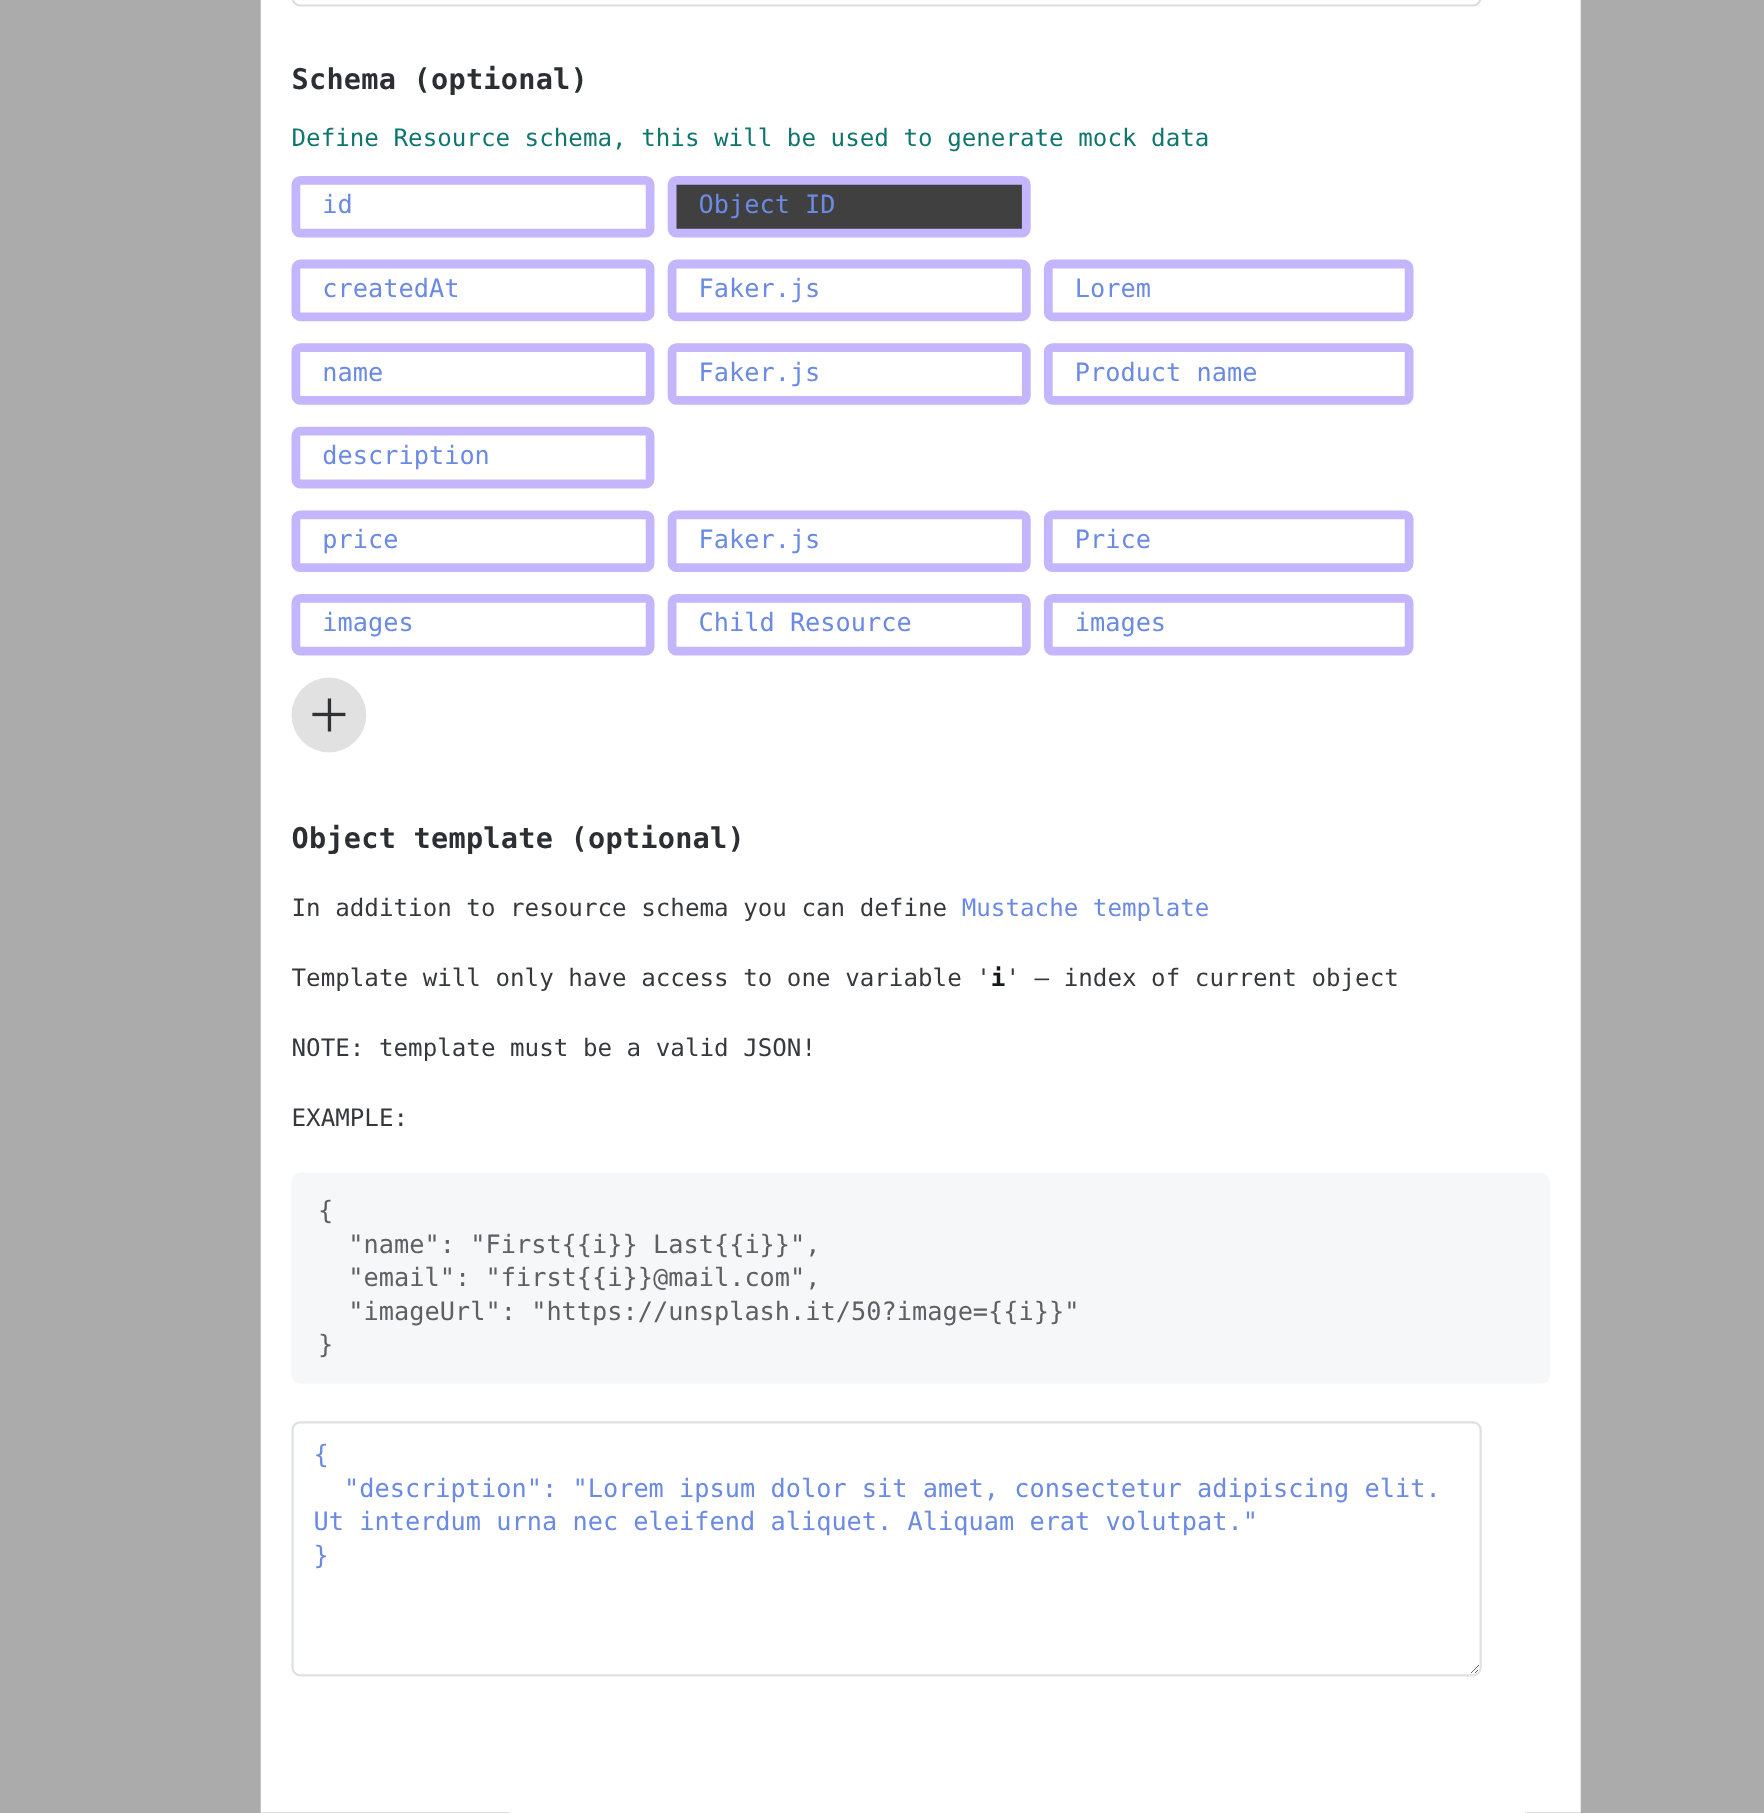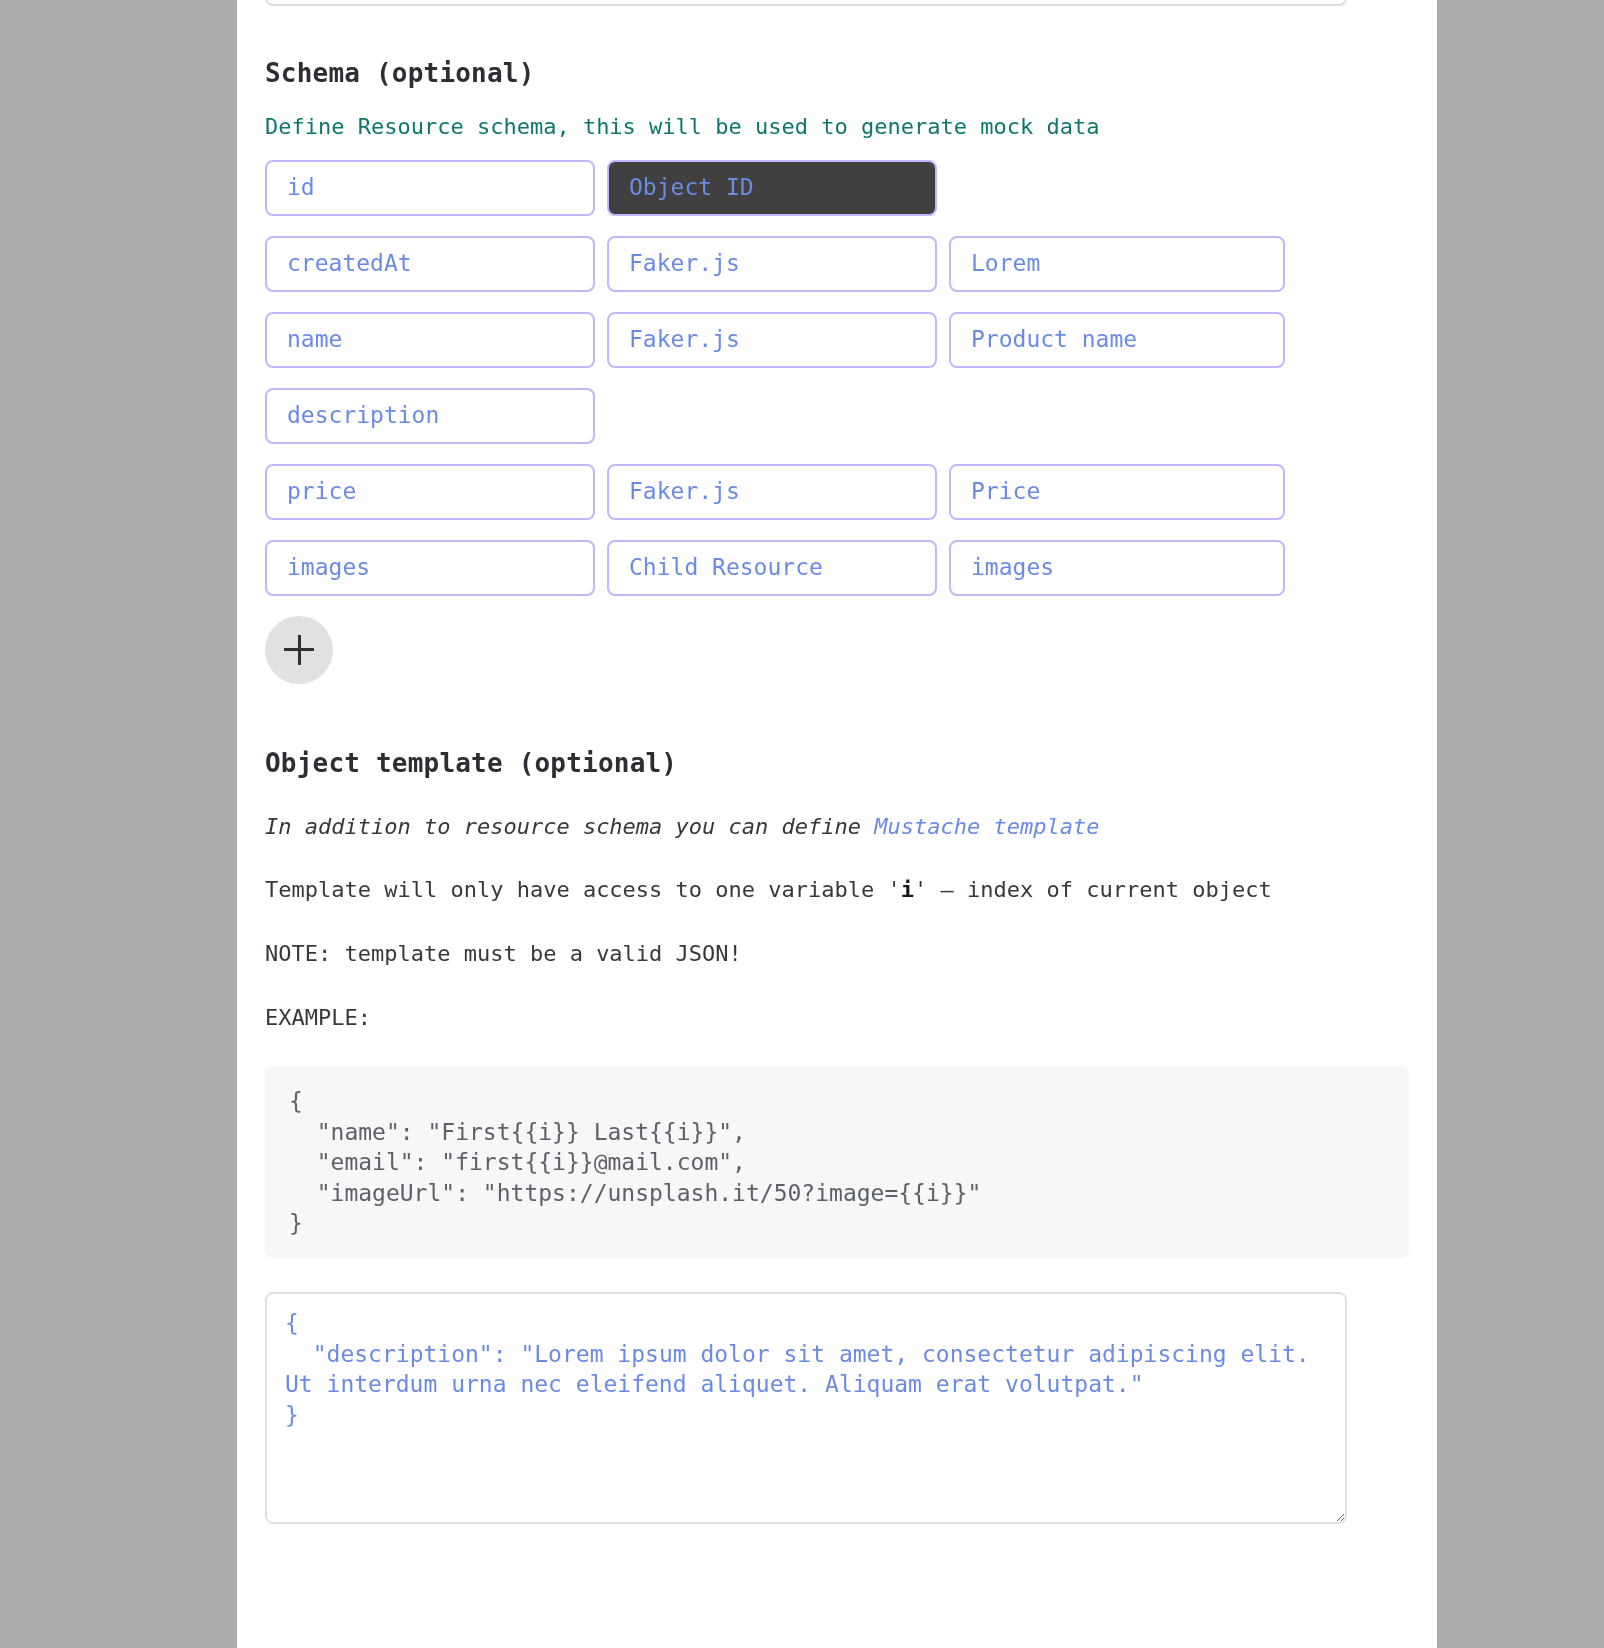--- a/index.html
+++ b/index.html
@@ -72,21 +72,21 @@
   }
 
   .schema-row {
     display: flex;
     gap: 12px;
     margin-bottom: 20px;
   }
 
   .field {
     height: 56px;
-    border: 2px solid #c4b5fd;
+    border: 8px solid #c4b5fd;
     border-radius: 8px;
     background: #ffffff;
     color: #6b8ae4;
     font-family: "DejaVu Sans Mono", "Liberation Mono", monospace;
     font-size: 23px;
     padding: 0 20px;
     display: flex;
     align-items: center;
     outline: none;
     line-height: 1;
@@ -139,21 +139,21 @@
 
   .tpl-section { margin-top: 64px; }
 
   .tpl-para {
     font-size: 22px;
     color: #35393d;
     margin: 0;
     line-height: 1.35;
   }
   .tpl-para + .tpl-para { margin-top: 34px; }
-  .tpl-section .tpl-para:first-of-type { margin-top: 34px; font-style: italic; }
+  .tpl-section .tpl-para:first-of-type { margin-top: 34px; }
 
   a.link {
     color: #6b8ae4;
     text-decoration: none;
   }
   .bold-i { font-weight: bold; color: #16191c; }
 
   pre.code-block {
     margin: 34px 0 0 0;
     background: #f6f7f8;

